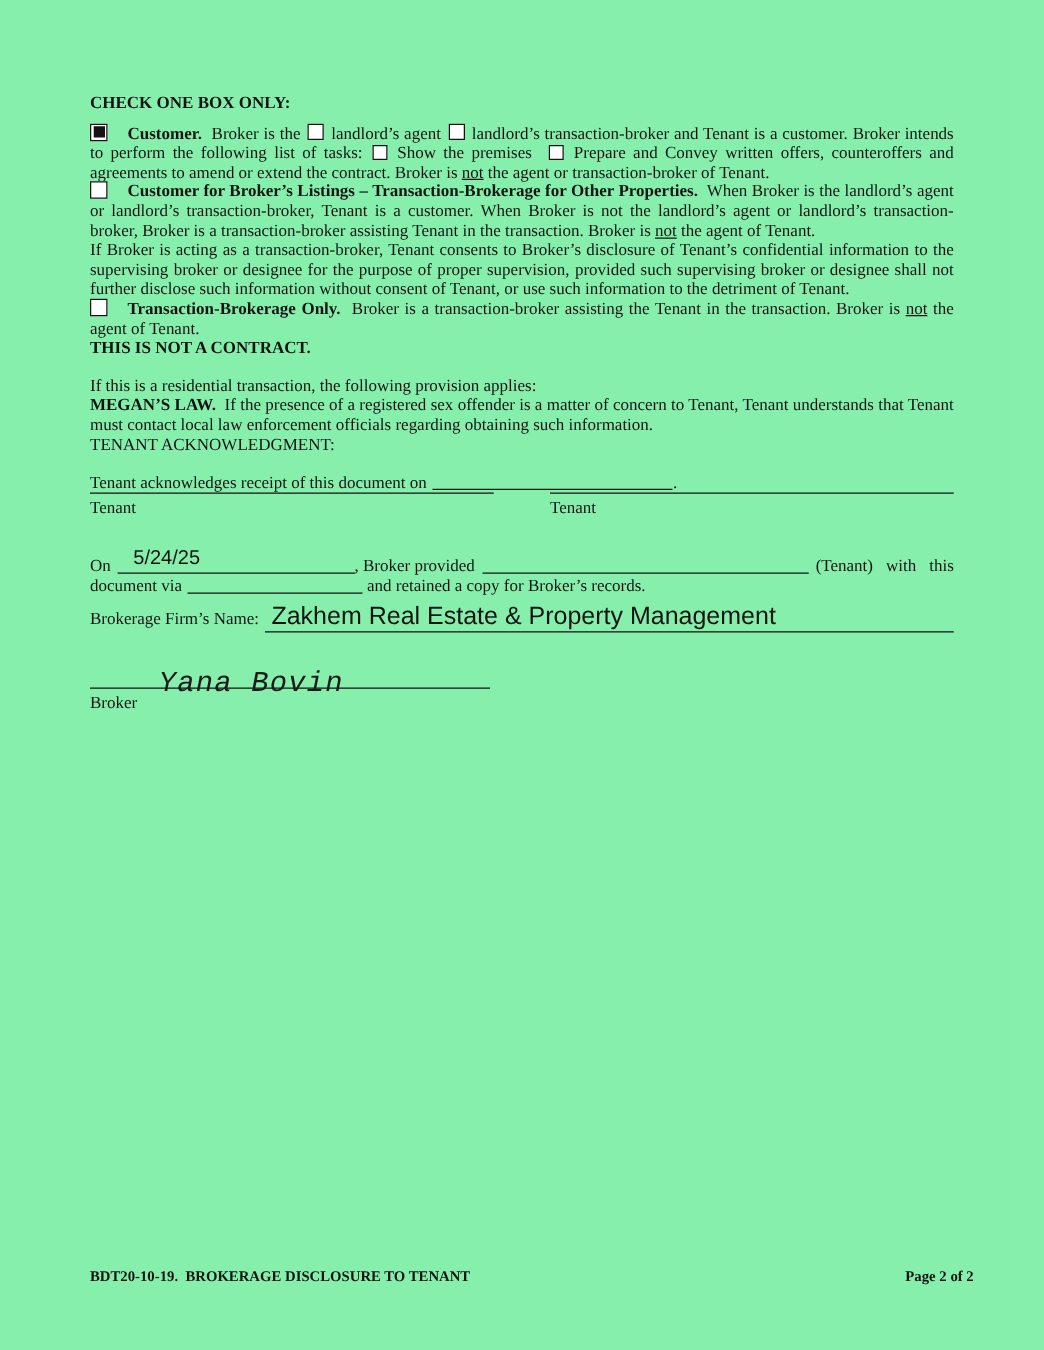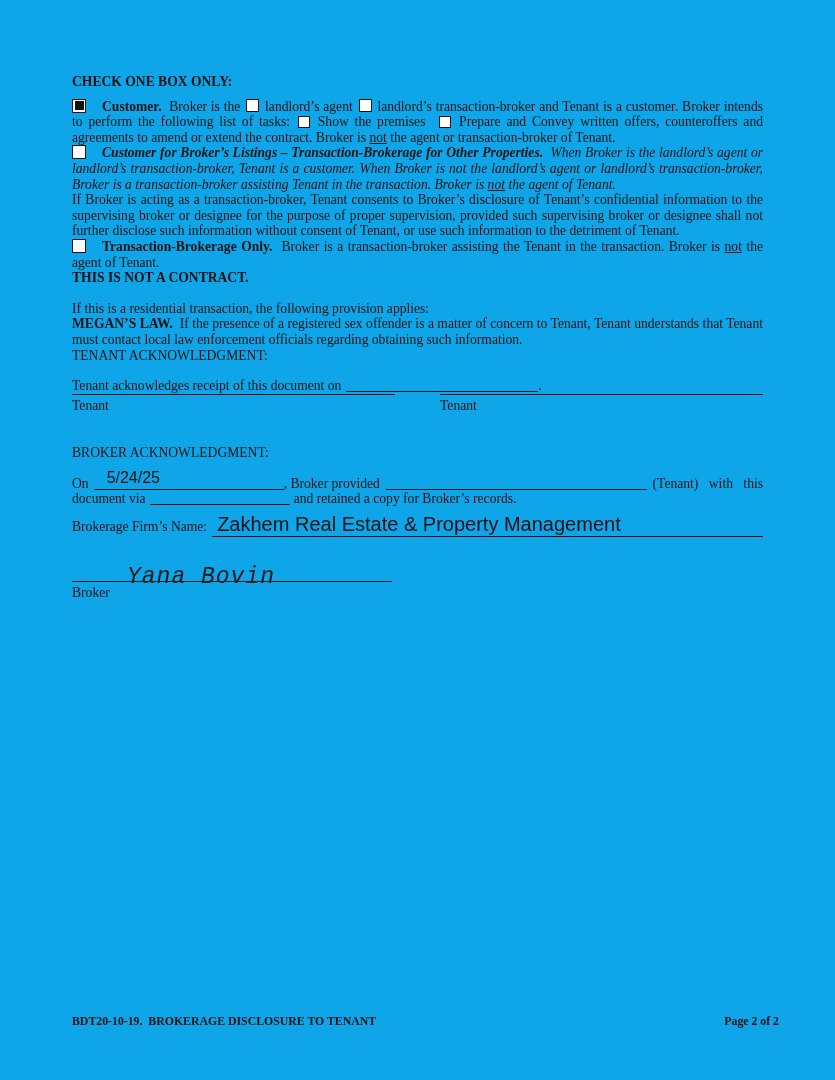--- a/index.html
+++ b/index.html
@@ -1,26 +1,26 @@
 <!DOCTYPE html>
 <html><head>
 <meta charset="utf-8">
 <style>
   html, body { margin:0; padding:0; background:#ffffff; }
   .page {
-    position:relative; width:835px; height:1080px; background:#0ea5e9;
+    position:relative; width:835px; height:1080px; background:#86efac;
     color:#131313; font-family:"Liberation Serif", serif;
     font-size:13.6px; line-height:15.6px; overflow:hidden;
   }
   .content { padding:74px 72px 0 72px; }
 
   .h-bold { font-weight:bold; margin:0 0 9px 0; }
   p.body { text-align:justify; margin:0; }
   .mb8  { margin-bottom:8px; }
-  .mb9  { margin-bottom:9px;font-style:italic; }
+  .mb9  { margin-bottom:9px; }
   .mb15 { margin-bottom:15px; }
   .mb24 { margin-bottom:24px; }
   .mb32 { margin-bottom:32px; }
   .mb33 { margin-bottom:33px; }
   .mb41 { margin-bottom:41px; }
 
   
   .cbx {
     display:inline-block; width:11px; height:11px; border:1.4px solid #131313;
     vertical-align:-1.5px; position:relative; background:#fff; margin:0 2px;
@@ -104,21 +104,20 @@
       <div class="col">
         <div class="hr"></div>
         <div class="sig-label">Tenant</div>
       </div>
       <div class="col">
         <div class="hr"></div>
         <div class="sig-label">Tenant</div>
       </div>
     </div>
 
-    <div>BROKER ACKNOWLEDGMENT:</div>
 
     <div class="ack-line1">
       <span>On</span>
         <span class="blank date">
           <span class="fill-value">5/24/25</span>
         </span>
         <span>, Broker provided</span>
         <span class="blank tenant"></span>
         <span class="tail">(Tenant) with this</span>
     </div>

